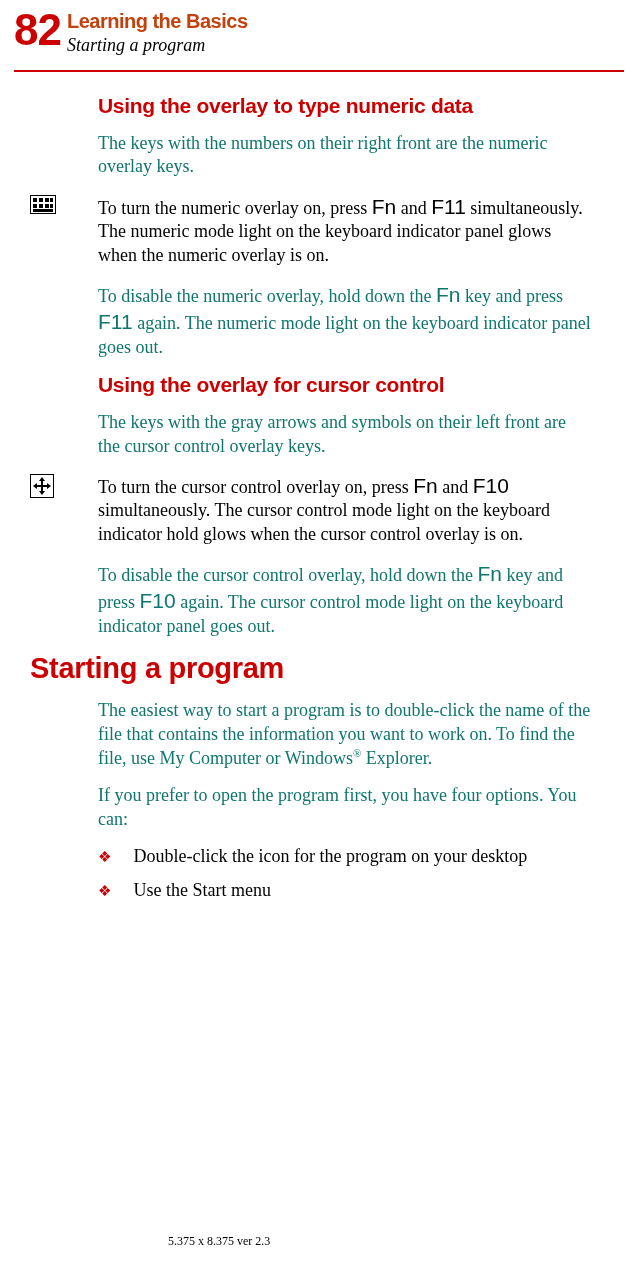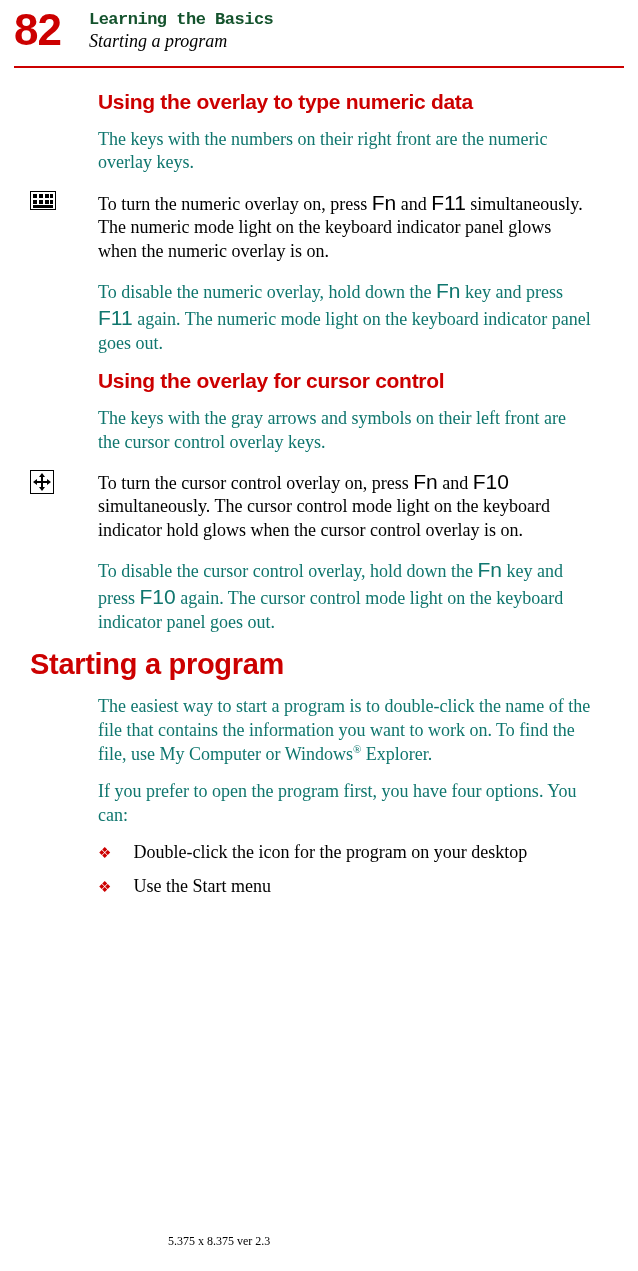--- a/index.html
+++ b/index.html
@@ -15,31 +15,31 @@
       display: flex;
       align-items: flex-start;
       padding: 8px 0 0 14px;
     }
     .page-number {
       font-family: Arial, Helvetica, sans-serif;
       font-size: 44px;
       font-weight: bold;
       color: #cc0000;
       line-height: 1;
-      margin-right: 28px;
+      margin-right: 6px;
       letter-spacing: -1px;
     }
     .header-text {
       padding-top: 2px;
     }
     .chapter-title {
-      font-family: Liberation Mono, monospace;
-      font-size: 17px;
-      font-weight: bold;
-      color: #14532d;
+      font-family: Liberation Sans, sans-serif;
+      font-size: 20px;
+      font-weight: bold;
+      color: #c2410c;
       letter-spacing: -0.5px;
     }
     .section-subtitle {
       font-family: 'Times New Roman', Times, serif;
       font-style: italic;
       font-size: 18px;
       color: #000;
       margin-top: 2px;
     }
     .header-rule {

